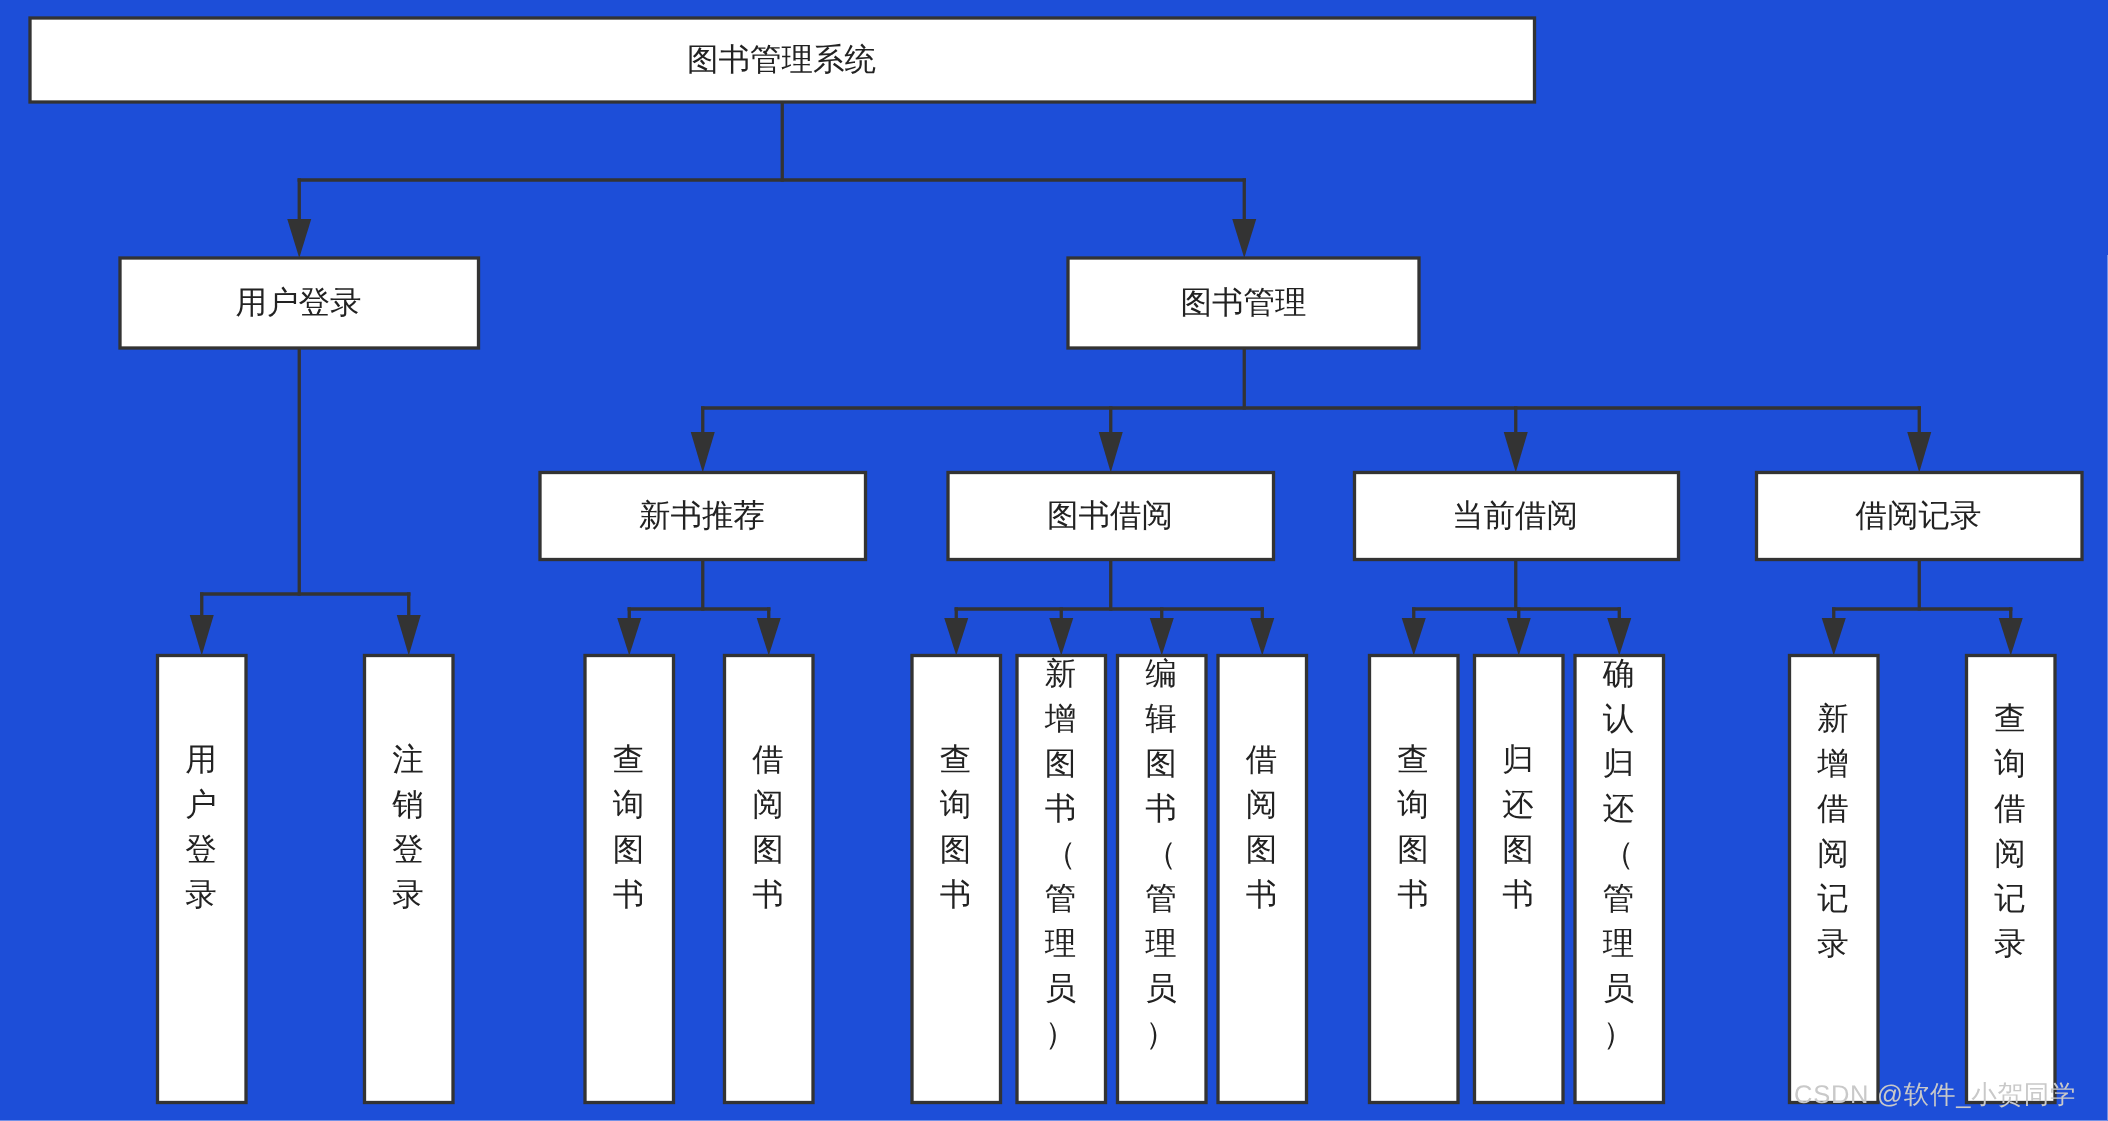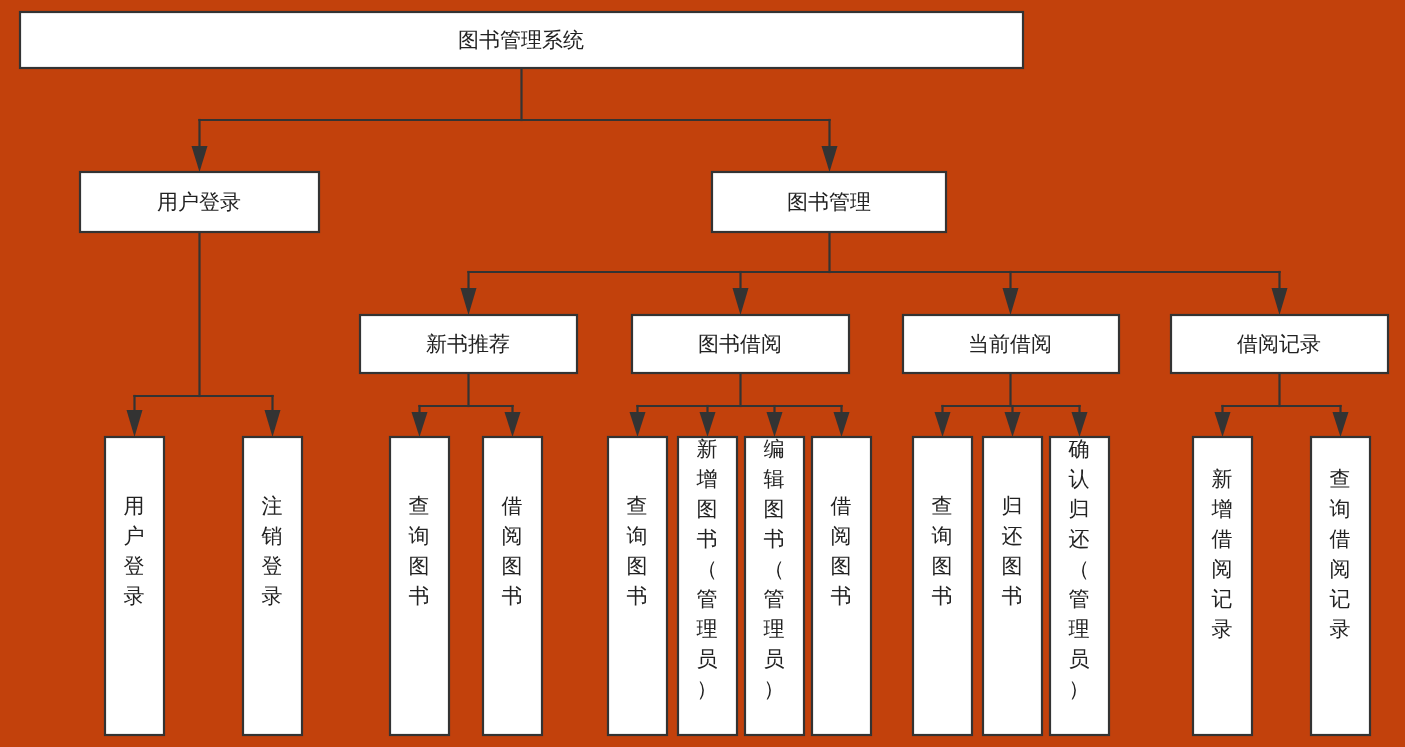--- a/index.html
+++ b/index.html
@@ -10,21 +10,21 @@
   body {
     width: 1405px;
     height: 747px;
     font-family: "Liberation Sans", "DejaVu Sans", sans-serif;
     overflow: hidden;
   }
   #diagram-root {
     position: relative;
     width: 1405px;
     height: 747px;
-    background: #c2410c;
+    background: #1d4ed8;
   }
   svg#flowchart {
     position: absolute;
     left: 0;
     top: 0;
     width: 1405px;
     height: 747px;
     display: block;
   }
   .node-rect {
@@ -244,14 +244,15 @@
       <text class="node-label-v"><tspan x="1222" y="486">新</tspan><tspan x="1222" y="516">增</tspan><tspan x="1222" y="546">借</tspan><tspan x="1222" y="576">阅</tspan><tspan x="1222" y="606">记</tspan><tspan x="1222" y="636">录</tspan></text>
     </g>
 
     <g>
       <rect class="node-rect" x="1311" y="437" width="59" height="298"></rect>
       <text class="node-label-v"><tspan x="1340" y="486">查</tspan><tspan x="1340" y="516">询</tspan><tspan x="1340" y="546">借</tspan><tspan x="1340" y="576">阅</tspan><tspan x="1340" y="606">记</tspan><tspan x="1340" y="636">录</tspan></text>
     </g>
 
   </svg>
 
+  <div class="watermark" style="left: 1196px; top: 718px;">CSDN @软件_小贺同学</div>
 
 </div>
 
 </body></html>

